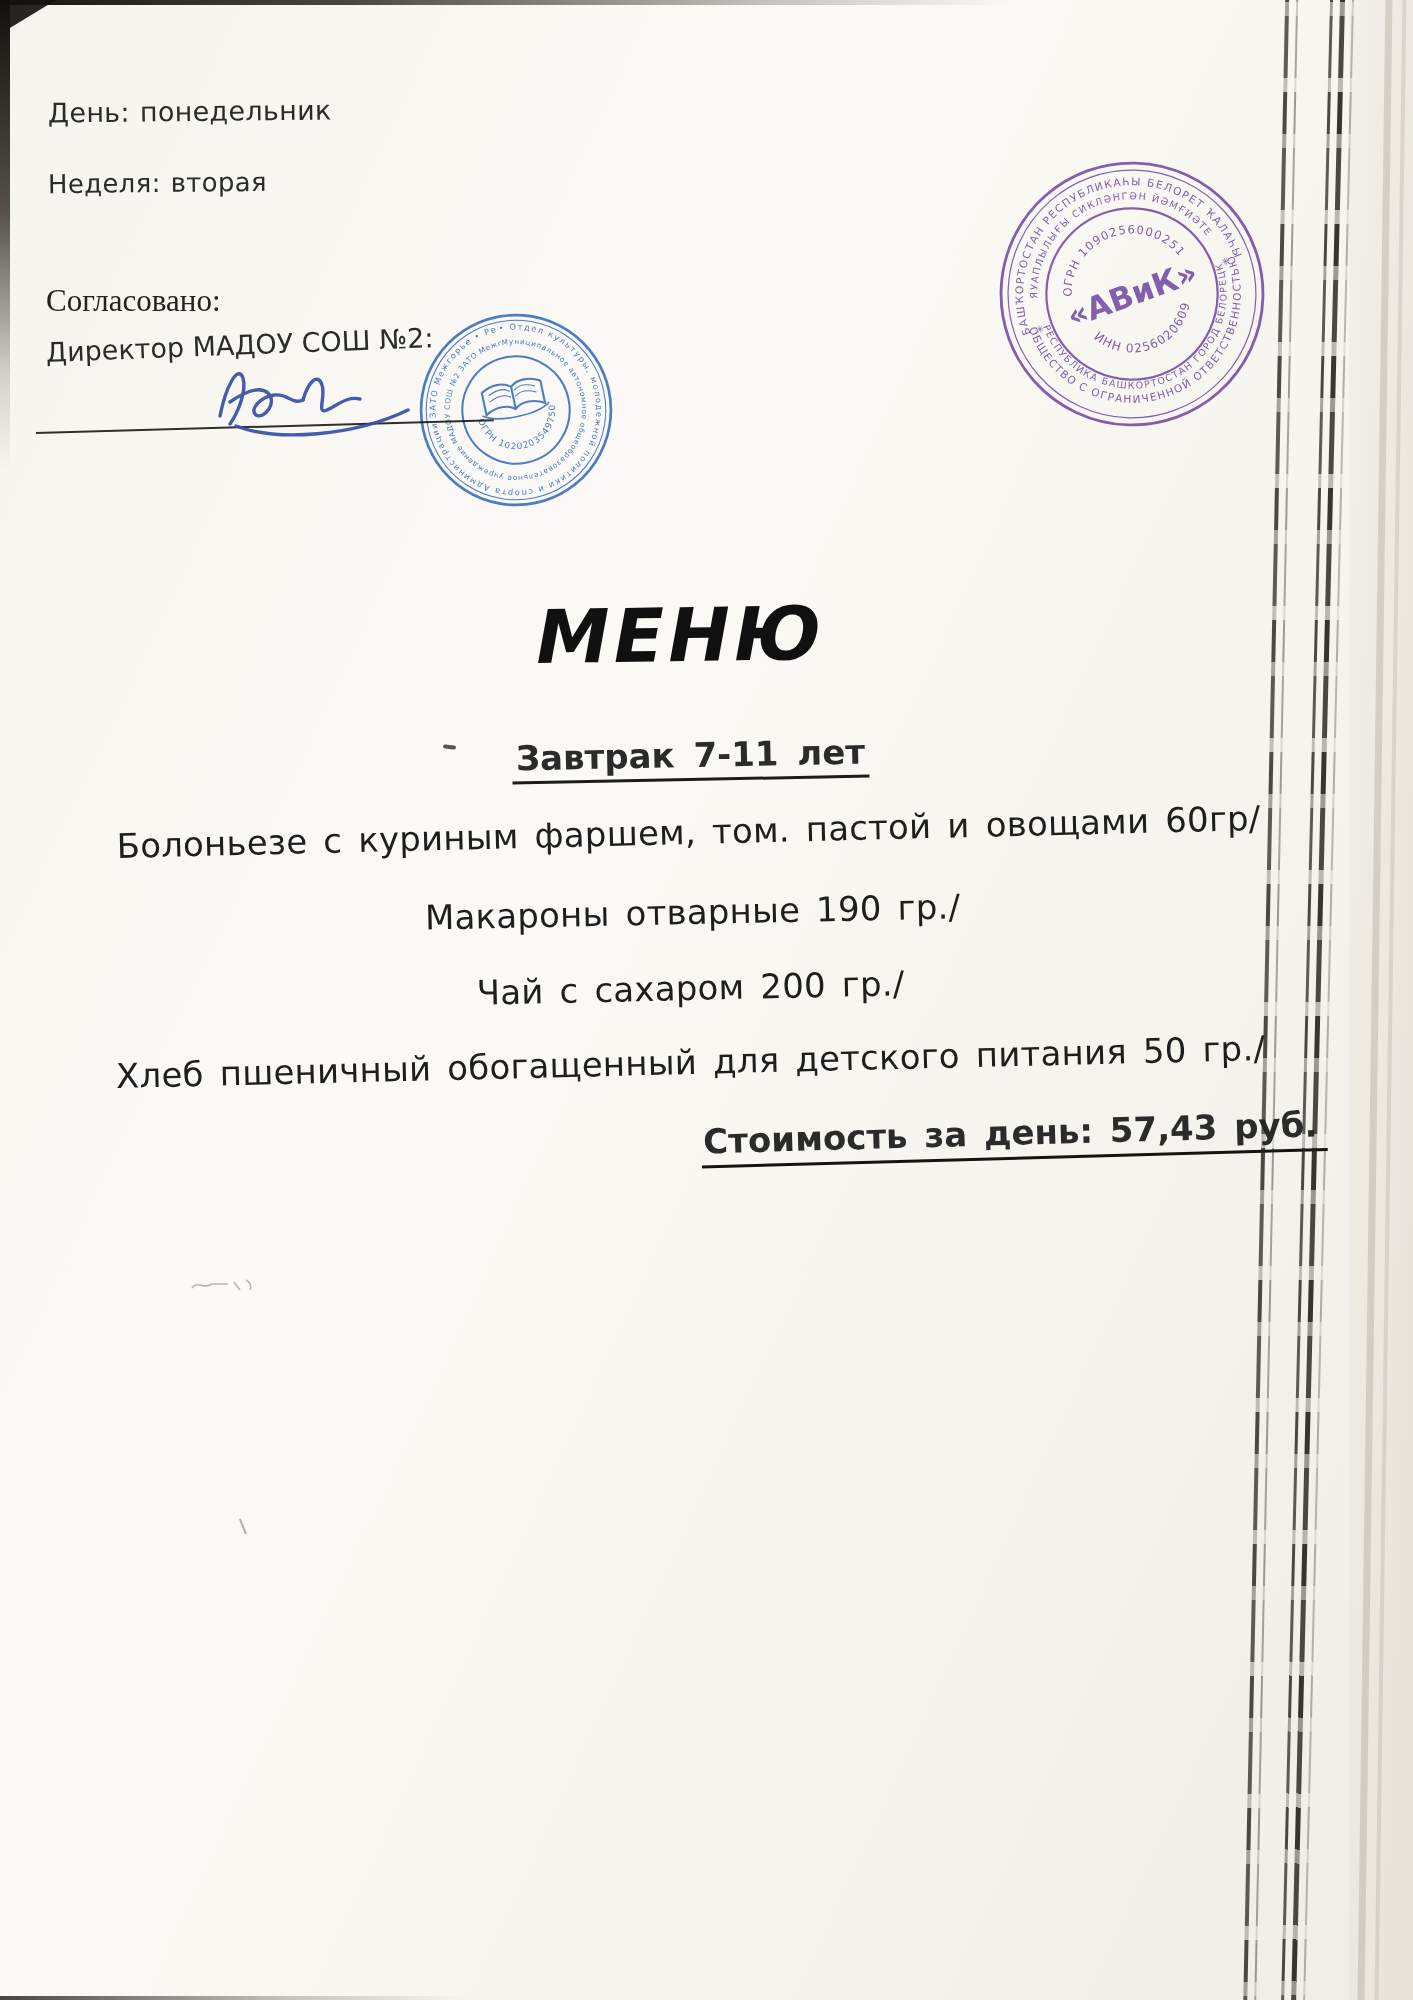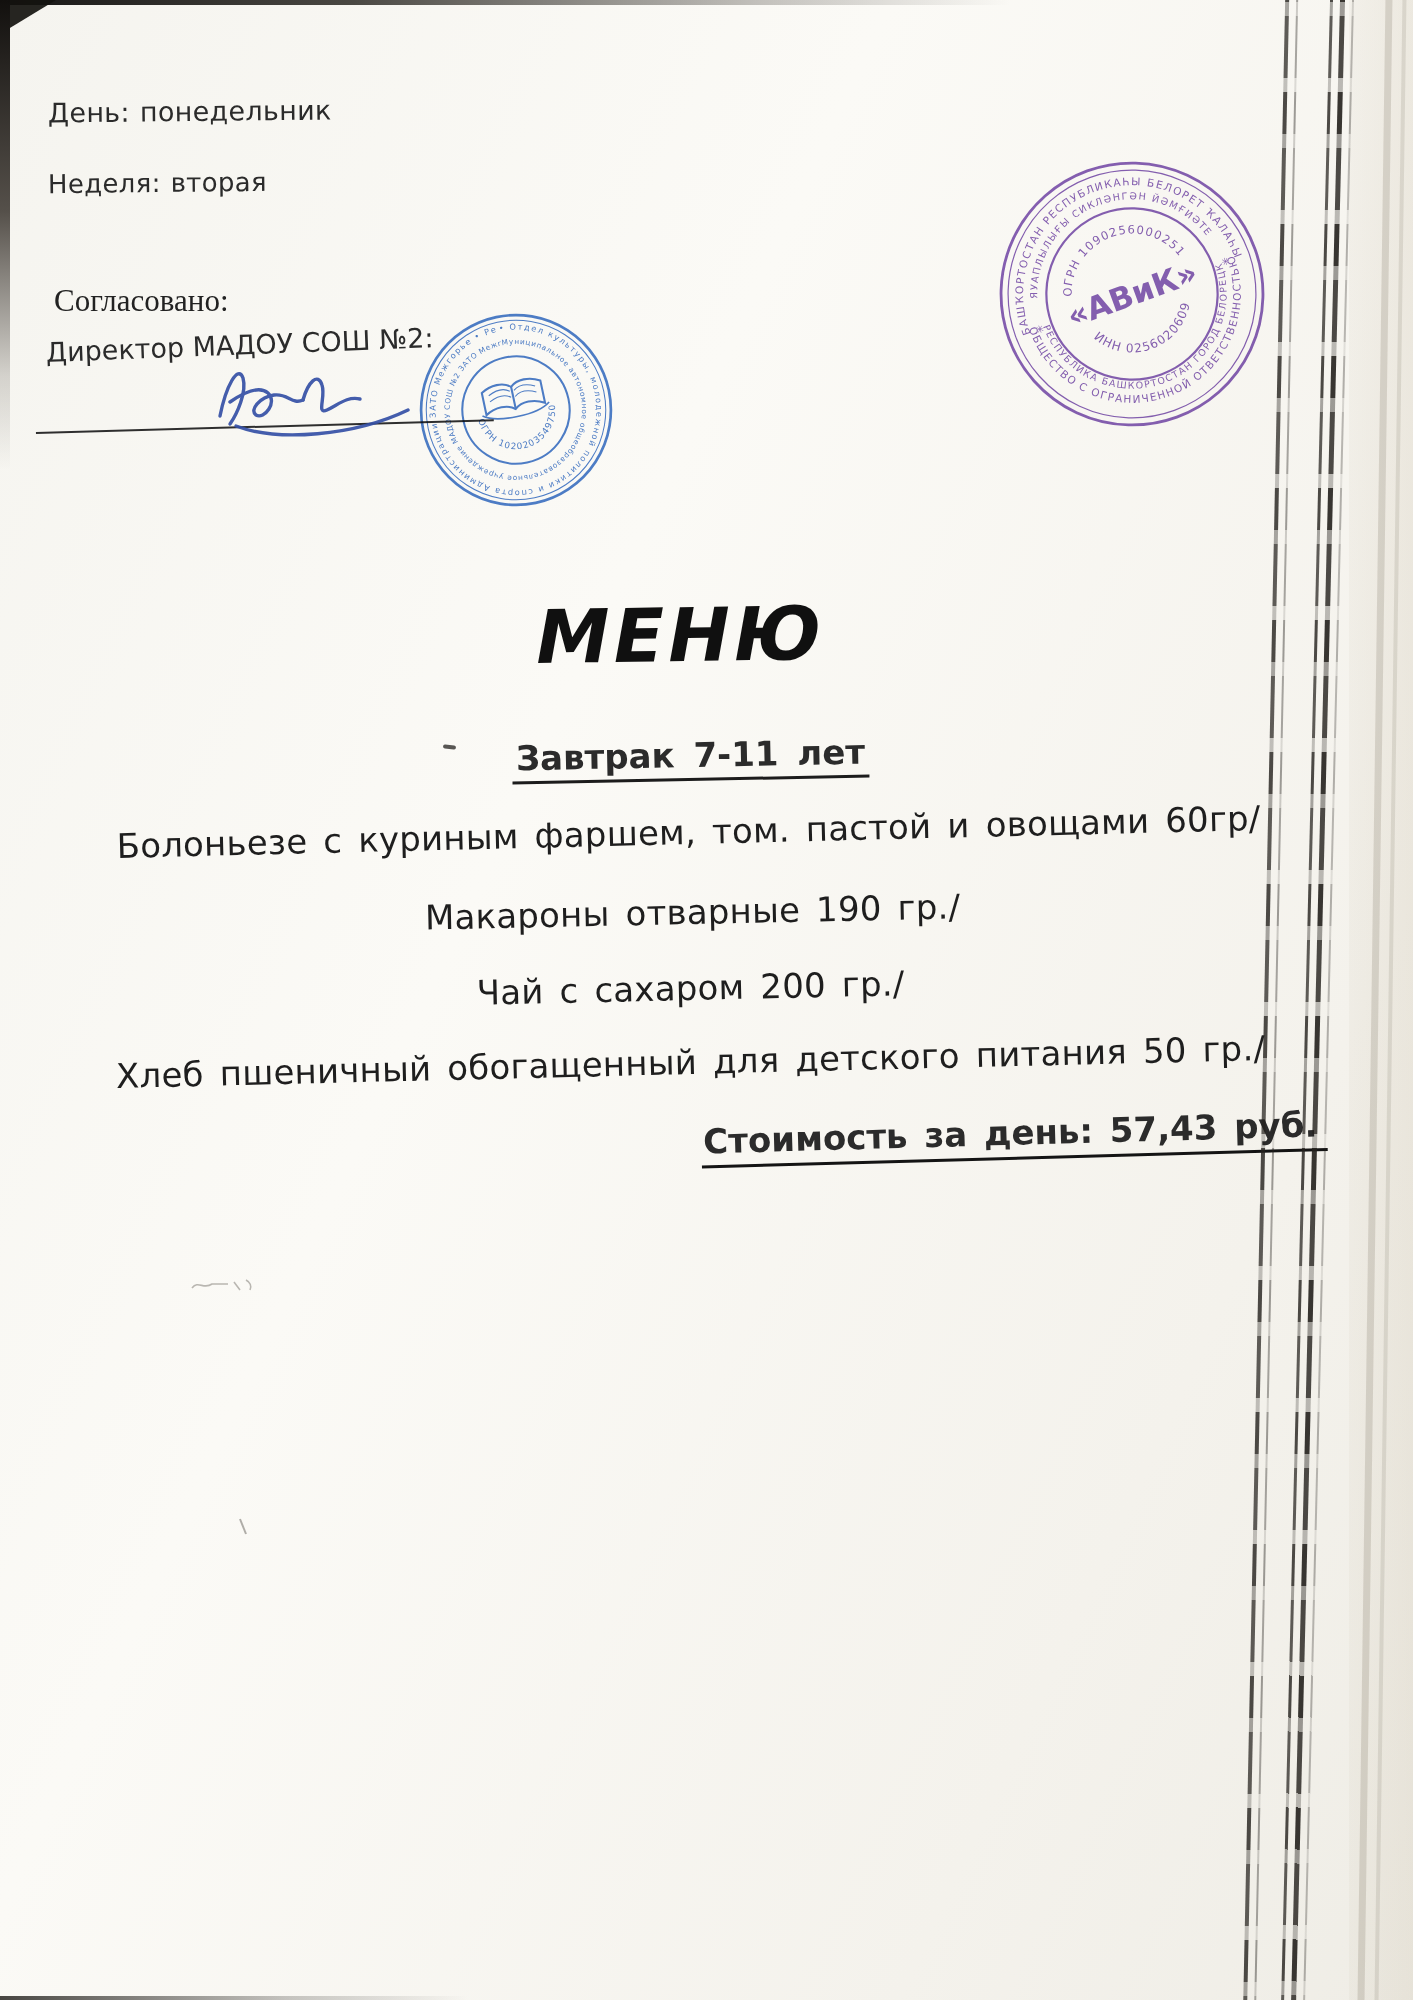--- a/index.html
+++ b/index.html
@@ -8,21 +8,21 @@
     width:1413px;height:2000px;
     background:linear-gradient(115deg,#f5f4ef 0%,#fbfaf6 38%,#f4f2ec 78%,#efede6 100%);
     overflow:hidden;
     font-family:"DejaVu Sans","Liberation Sans",sans-serif;
     color:#2a2a2a;
   }
   .abs{position:absolute;}
   .txt{white-space:nowrap;color:#2b2b2b;}
   .day-line{left:48px;top:96px;font-size:27px;transform:rotate(-.6deg);letter-spacing:.3px;}
   .week-line{left:48px;top:168px;font-size:26px;transform:rotate(-.6deg);letter-spacing:.3px;}
-  .agreed-line{left:54px;top:283px;font-size:31px;font-family:"Liberation Serif","DejaVu Serif",serif;color:#222;}
+  .agreed-line{left:46px;top:283px;font-size:31px;font-family:"Liberation Serif","DejaVu Serif",serif;color:#222;}
   .director-line{left:46px;top:337px;font-size:27px;transform:rotate(-2.2deg);transform-origin:left center;}
   .sign-line{left:36px;top:372px;width:458px;height:60px;border-bottom:2px solid #2e2e2e;transform:rotate(-1.6deg);transform-origin:left bottom;}
   .label-gap{margin-right:10px;}
 
   .title{left:0;top:592px;width:100%;text-align:center;font-size:74px;font-weight:bold;font-style:italic;letter-spacing:4px;color:#101010;transform:translateX(-26px) rotate(-.8deg);}
   .subtitle{left:0;top:735px;width:100%;text-align:center;font-size:34px;font-weight:bold;transform:translateX(-16px) rotate(-1.1deg);word-spacing:7px;}
   .subtitle span{border-bottom:3px solid #1c1c1c;padding:0 4px 3px 4px;}
   .menu-item{left:0;width:100%;text-align:center;font-size:34px;color:#1e1e1e;word-spacing:5px;letter-spacing:.2px;}
   .item-0{top:812px;transform:translateX(-18px) rotate(-1.4deg);}
   .item-1{top:892px;transform:translateX(-14px) rotate(-1.2deg);}

